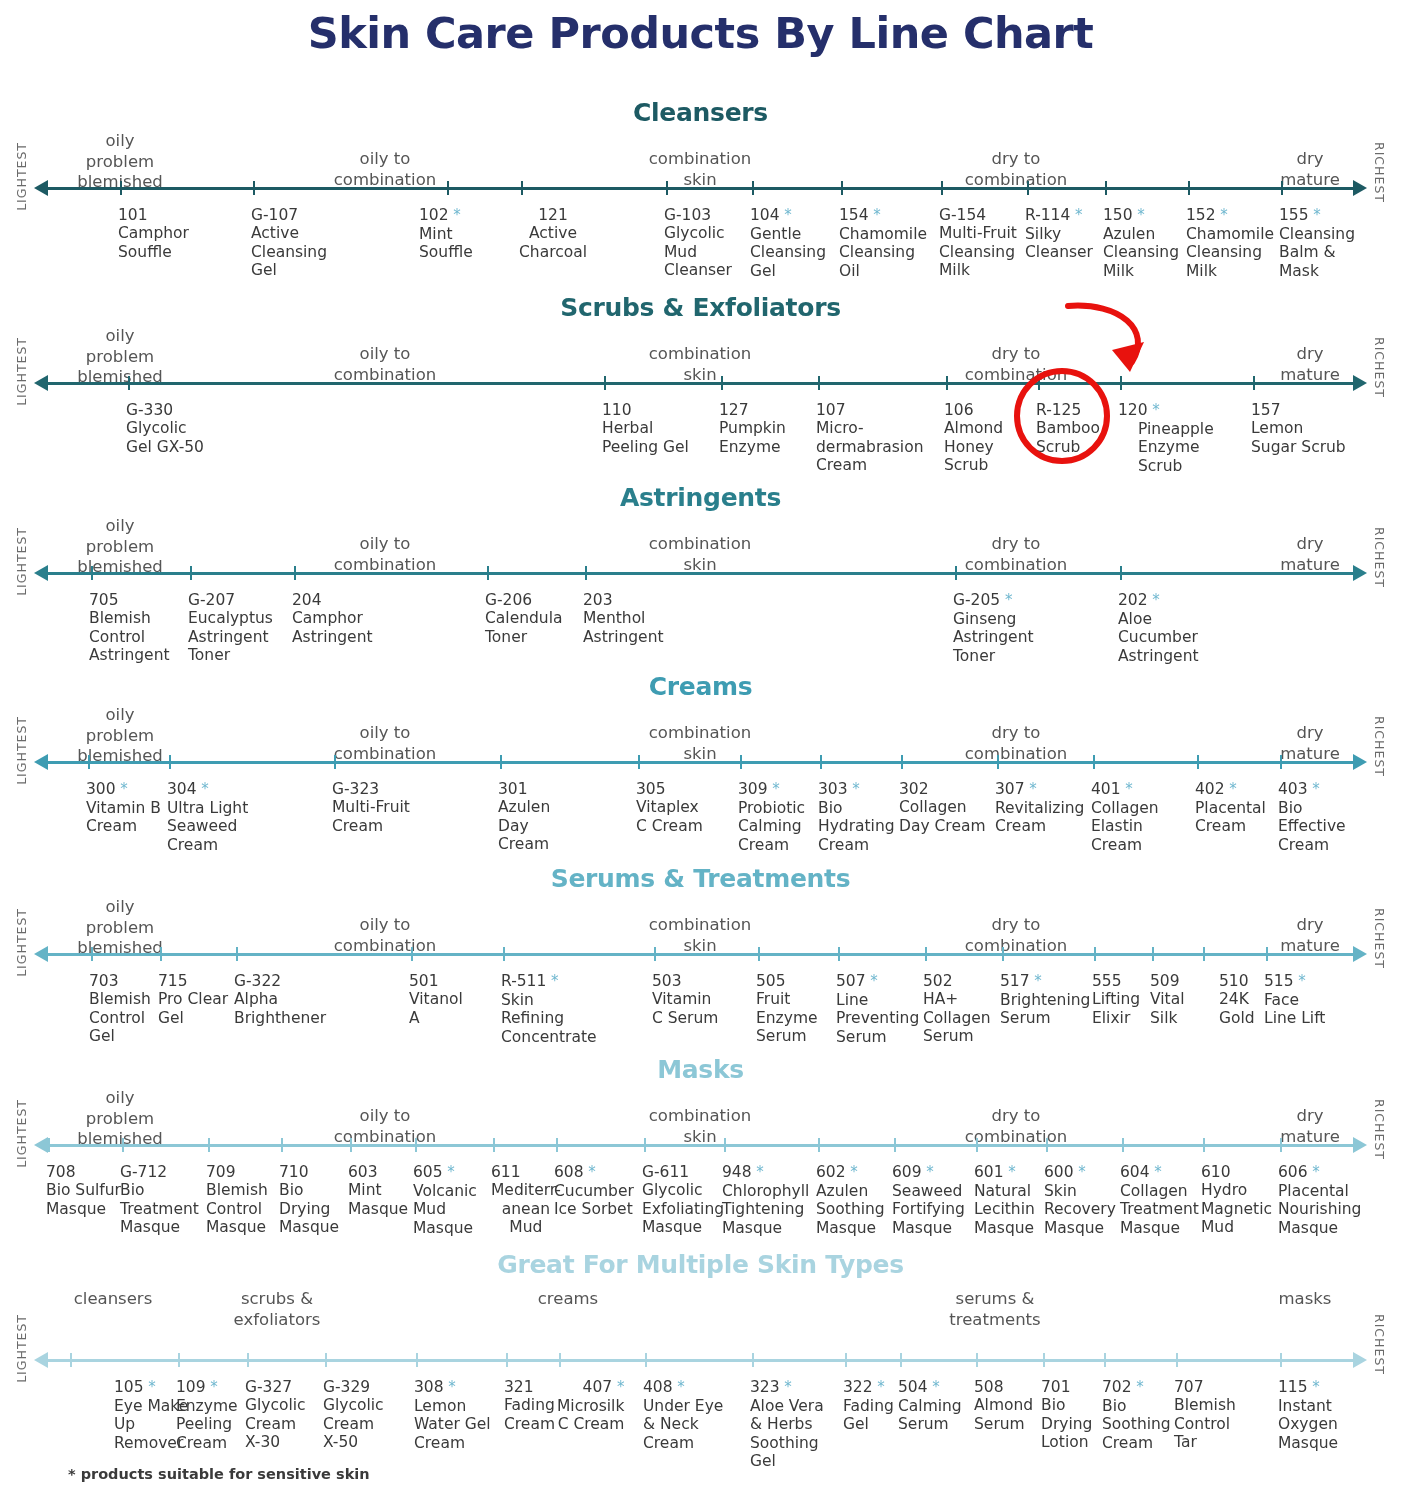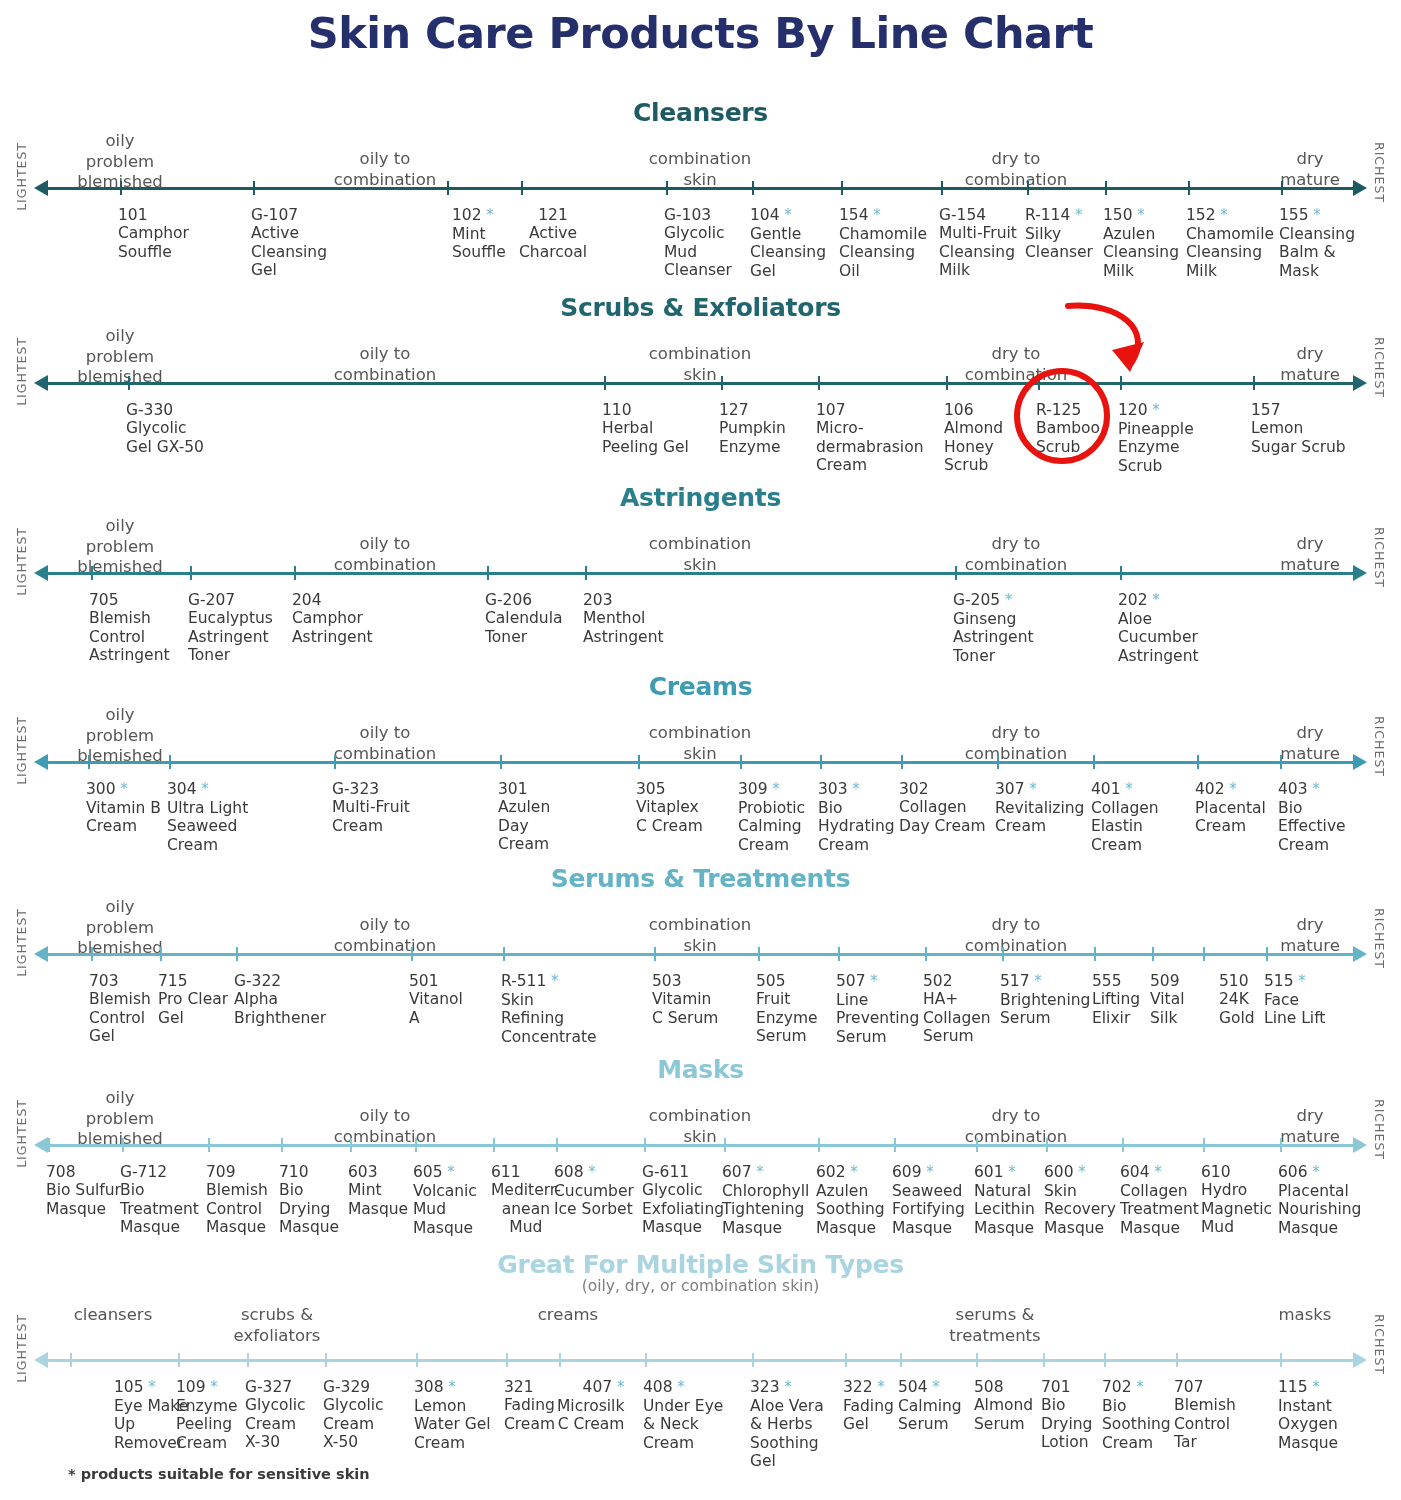--- a/index.html
+++ b/index.html
@@ -156,21 +156,21 @@
         <div class="tick" style="left: 1281px; background: rgb(29, 90, 99);"></div>
       </div>
       <div class="lightest" style="top: 44px;">LIGHTEST</div>
       <div class="richest" style="top: 44px;">RICHEST</div>
       <div class="labels" style="position: absolute; left: 0px; right: 0px; top: 108px;">
         <div class="item" style="left: 118px;"><span class="code">101</span><div style="white-space: pre-line;">Camphor
 Souffle</div></div>
         <div class="item" style="left: 251px;"><span class="code">G-107</span><div style="white-space: pre-line;">Active
 Cleansing
 Gel</div></div>
-        <div class="item" style="left: 452px;"><span class="code">102</span><span class="star"> *</span><div style="white-space: pre-line;">Mint
+        <div class="item" style="left: 419px;"><span class="code">102</span><span class="star"> *</span><div style="white-space: pre-line;">Mint
 Souffle</div></div>
         <div class="item" style="left: 519px; text-align: center;"><span class="code">121</span><div style="white-space: pre-line;">Active
 Charcoal</div></div>
         <div class="item" style="left: 664px;"><span class="code">G-103</span><div style="white-space: pre-line;">Glycolic
 Mud
 Cleanser</div></div>
         <div class="item" style="left: 750px;"><span class="code">104</span><span class="star"> *</span><div style="white-space: pre-line;">Gentle
 Cleansing
 Gel</div></div>
         <div class="item" style="left: 839px;"><span class="code">154</span><span class="star"> *</span><div style="white-space: pre-line;">Chamomile
@@ -230,21 +230,21 @@
         <div class="item" style="left: 719px;"><span class="code">127</span><div style="white-space: pre-line;">Pumpkin
 Enzyme</div></div>
         <div class="item" style="left: 816px;"><span class="code">107</span><div style="white-space: pre-line;">Micro-
 dermabrasion
 Cream</div></div>
         <div class="item" style="left: 944px;"><span class="code">106</span><div style="white-space: pre-line;">Almond
 Honey
 Scrub</div></div>
         <div class="item" style="left: 1036px;"><span class="code">R-125</span><div style="white-space: pre-line;">Bamboo
 Scrub</div></div>
-        <div class="item" style="left: 1118px;"><span class="code">120</span><span class="star"> *</span><div style="white-space: pre-line;">Pineapple
+        <div class="item" style="left: 1118px;"><span class="code">120</span><span class="star"> *</span><div style="white-space: pre-line; margin-left: 20px;">Pineapple
 Enzyme
 Scrub</div></div>
         <div class="item" style="left: 1251px;"><span class="code">157</span><div style="white-space: pre-line;">Lemon
 Sugar Scrub</div></div>
       </div>
     </div>
     <div class="section" style="position: absolute; left: 0px; right: 0px; top: 483px;">
       <div class="sec-title" style="color: rgb(42, 127, 140);">Astringents</div>
       <div class="zones" style="margin-top: 4px;">
         <div class="zone" style="left: 120px; top: 0px;">oily
@@ -490,21 +490,21 @@
 Mud
 Masque</div></div>
         <div class="item" style="left: 491px;"><span class="code">611</span><div style="white-space: pre-line; text-align: center;">Mediterr-
 anean
 Mud</div></div>
         <div class="item" style="left: 554px;"><span class="code">608</span><span class="star"> *</span><div style="white-space: pre-line;">Cucumber
 Ice Sorbet</div></div>
         <div class="item" style="left: 642px;"><span class="code">G-611</span><div style="white-space: pre-line;">Glycolic
 Exfoliating
 Masque</div></div>
-        <div class="item" style="left: 722px;"><span class="code">607</span><span class="star"> *</span><div style="white-space: pre-line;">Chlorophyll
+        <div class="item" style="left: 722px;"><span class="code">948</span><span class="star"> *</span><div style="white-space: pre-line;">Chlorophyll
 Tightening
 Masque</div></div>
         <div class="item" style="left: 816px;"><span class="code">602</span><span class="star"> *</span><div style="white-space: pre-line;">Azulen
 Soothing
 Masque</div></div>
         <div class="item" style="left: 892px;"><span class="code">609</span><span class="star"> *</span><div style="white-space: pre-line;">Seaweed
 Fortifying
 Masque</div></div>
         <div class="item" style="left: 974px;"><span class="code">601</span><span class="star"> *</span><div style="white-space: pre-line;">Natural
 Lecithin
@@ -518,21 +518,20 @@
         <div class="item" style="left: 1201px;"><span class="code">610</span><div style="white-space: pre-line;">Hydro
 Magnetic
 Mud</div></div>
         <div class="item" style="left: 1278px;"><span class="code">606</span><span class="star"> *</span><div style="white-space: pre-line;">Placental
 Nourishing
 Masque</div></div>
       </div>
     </div>
     <div class="section" style="position: absolute; left: 0px; right: 0px; top: 1250px;">
       <div class="sec-title" style="color: rgb(169, 212, 224);">Great For Multiple Skin Types</div>
-      <div class="sub-note">(oily, dry, or combination skin)</div>
       <div class="zones" style="margin-top: 4px;">
         <div class="zone" style="left: 113px; top: 6px;">cleansers</div>
         <div class="zone" style="left: 277px; top: 6px;">scrubs &amp;
 exfoliators</div>
         <div class="zone" style="left: 568px; top: 6px;">creams</div>
         <div class="zone" style="left: 995px; top: 6px;">serums &amp;
 treatments</div>
         <div class="zone" style="left: 1305px; top: 6px;">masks</div>
       </div>
       <div class="axis-wrap" style="position: absolute; left: 0px; right: 0px; top: 98px;">

